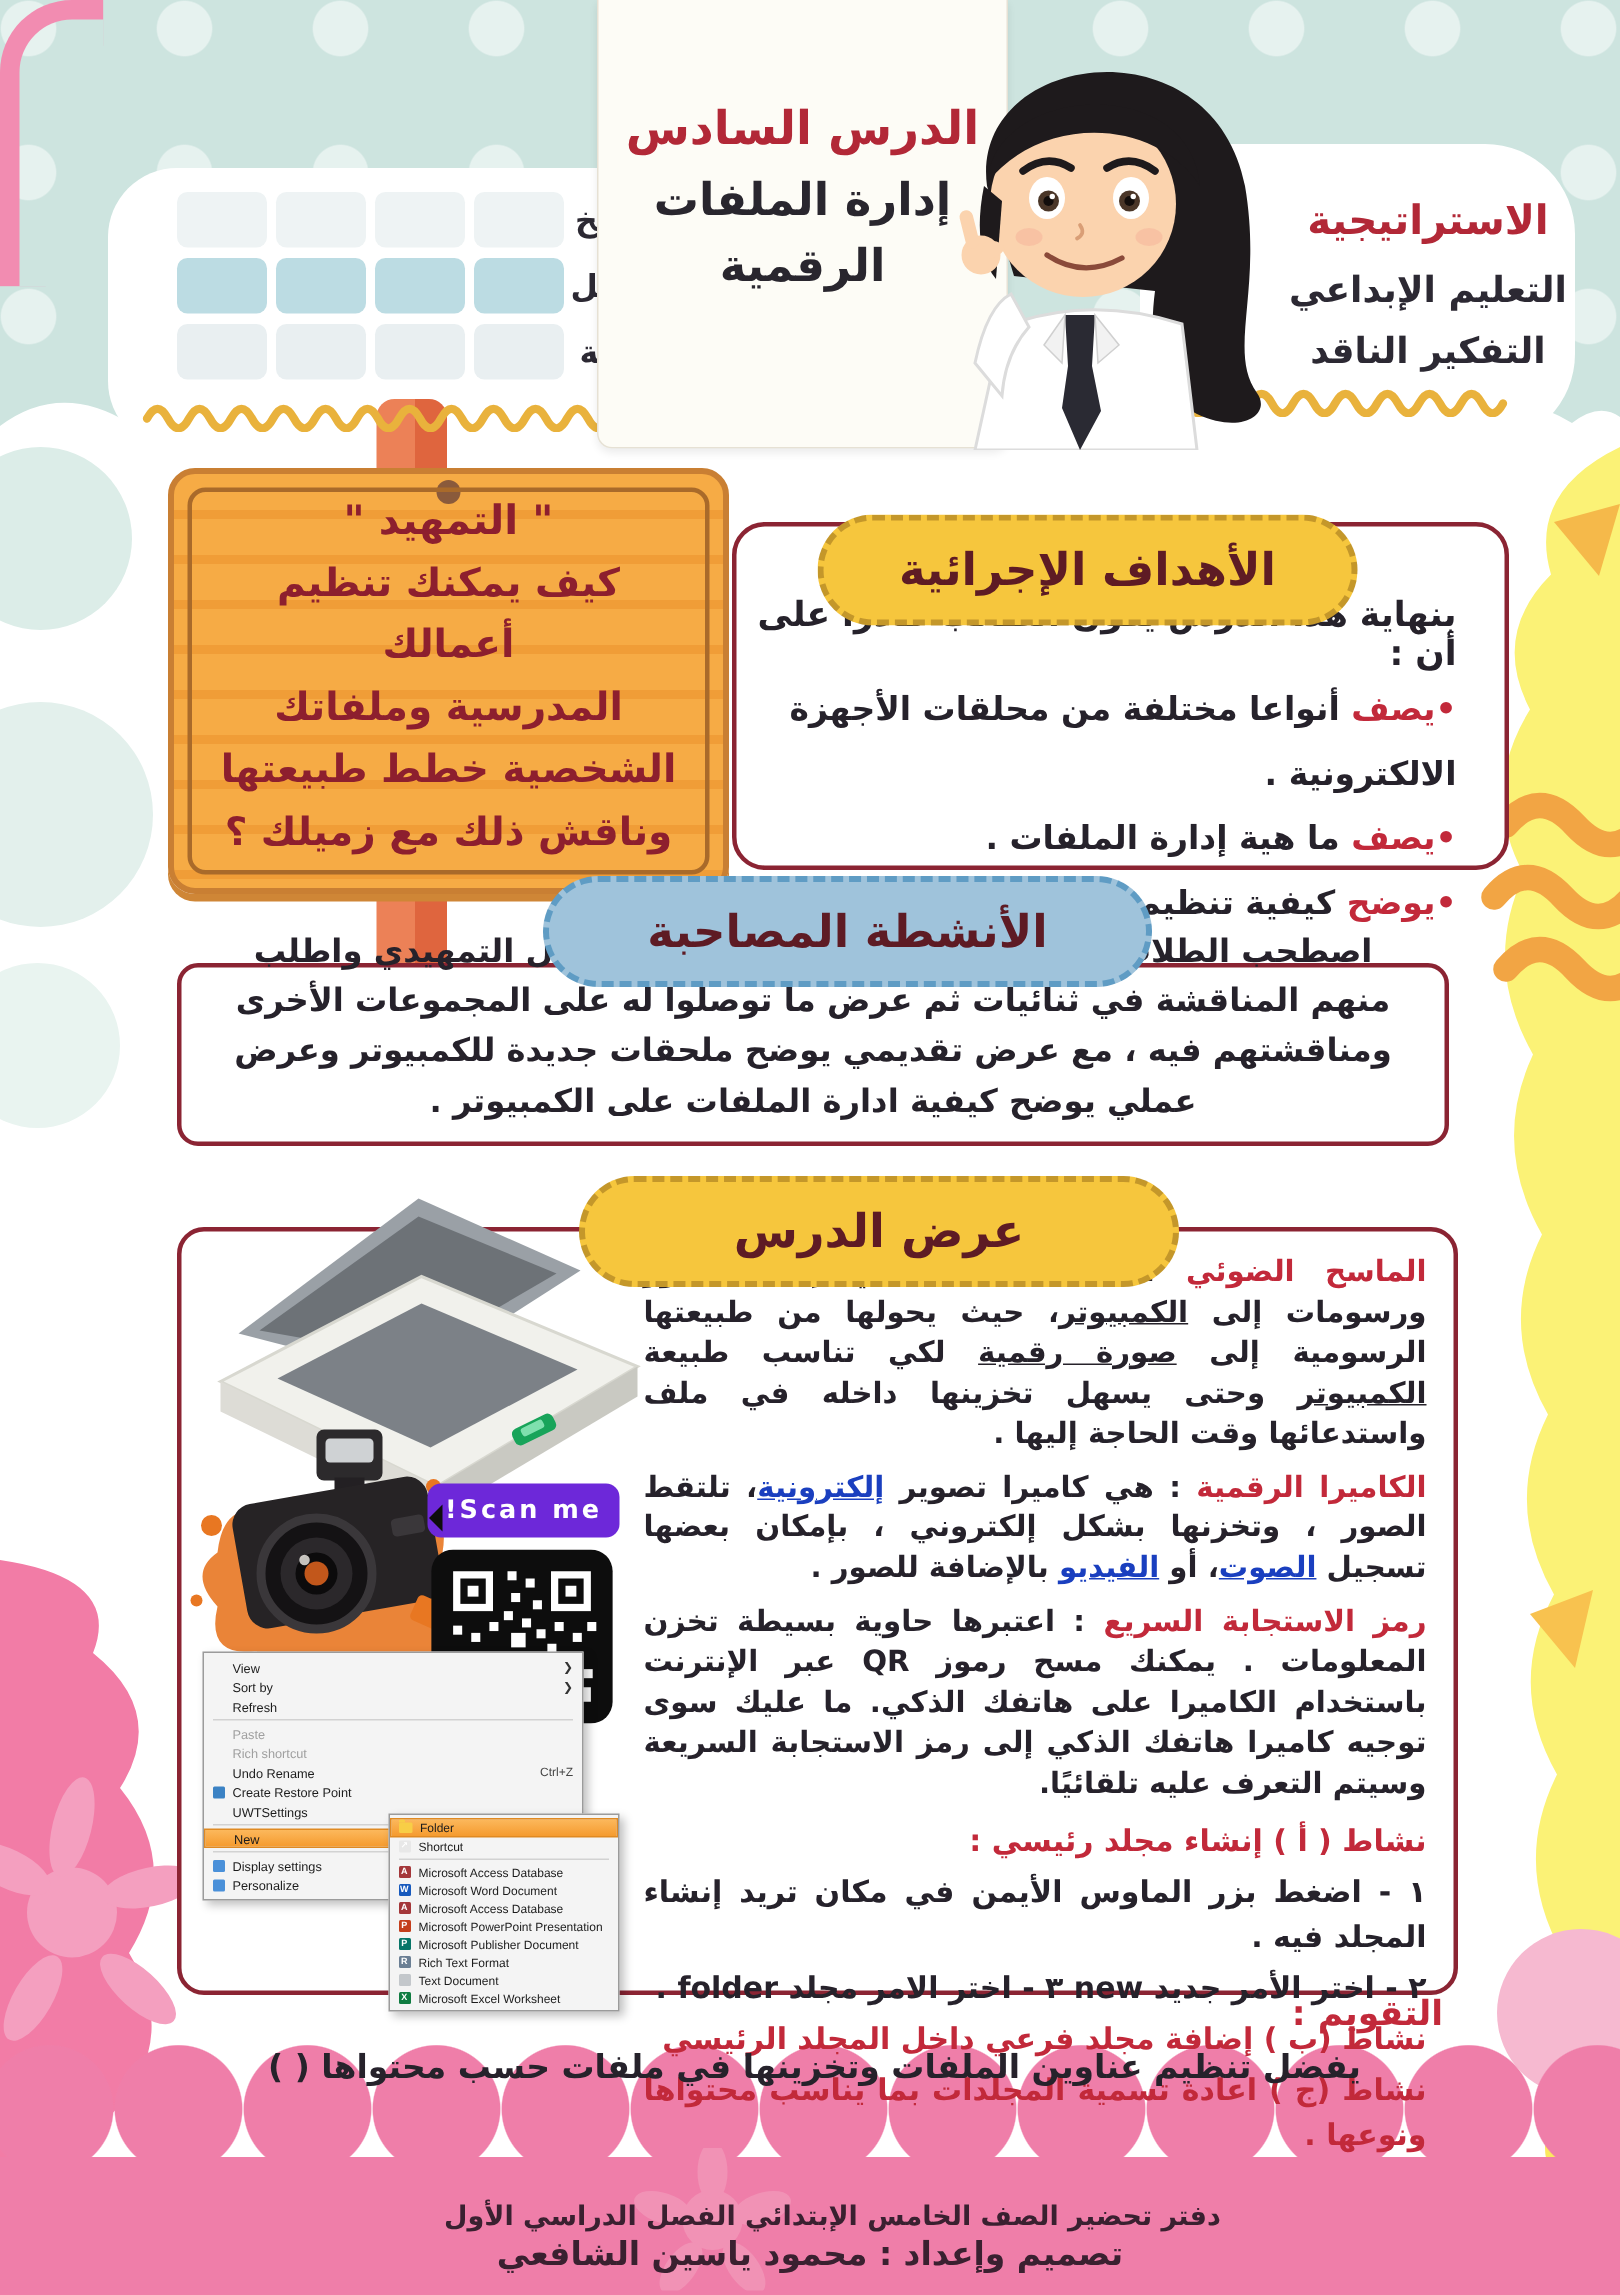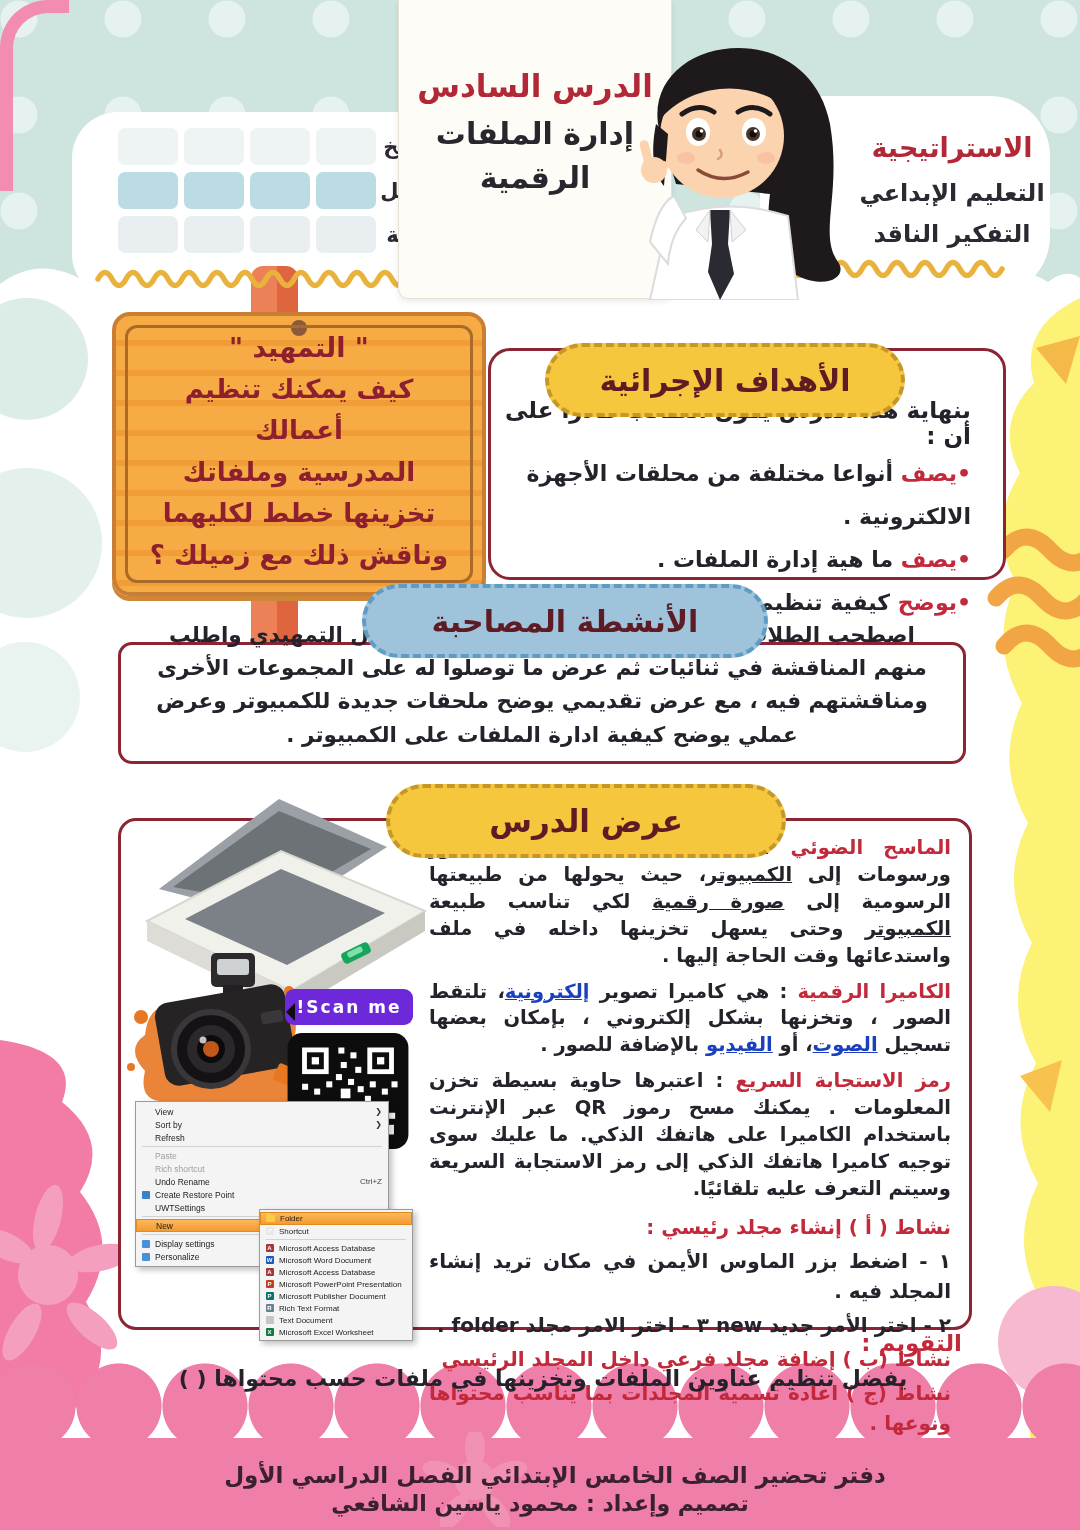--- a/index.html
+++ b/index.html
@@ -120,21 +120,21 @@
     font-size:22px;font-weight:bold;color:#26222b;z-index:3;}
 
   
   .footer{position:absolute;left:0;bottom:0;width:1080px;height:92px;background:#ef7ea9;z-index:5;}
   .scallop{position:absolute;left:-10px;bottom:86px;width:1100px;height:88px;
     background-image:radial-gradient(circle 43px at 43px 50px,#ef7ea9 98%,transparent 100%);
     background-size:86px 88px;background-repeat:repeat-x;}
   .footer-flower{position:absolute;opacity:.55;}
   .footer-text{position:absolute;left:0;bottom:14px;width:100%;text-align:center;direction:rtl;
     color:#3a2030;font-weight:bold;z-index:6;}
-  .ft1{font-size:23px;padding-left:30px;}
+  .ft1{font-size:18px;padding-left:30px;}
   .ft2{font-size:22px;margin-top:3px;}
 
   
   .deco{position:absolute;}
   .yellow-blob{right:0;top:288px;width:122px;height:1175px;z-index:0;}
   .pink-blob{left:0;top:1040px;width:142px;height:425px;z-index:0;}
   .pink-circle{right:-30px;top:1286px;width:112px;height:112px;border-radius:50%;background:#f6b9d0;z-index:0;}
   .yellow-circle{right:-22px;top:1396px;width:72px;height:72px;border-radius:50%;background:#fbe95f;z-index:0;}
   .mint-c1{left:-34px;top:298px;width:122px;height:122px;border-radius:50%;background:#dcede8;z-index:0;}
   .mint-c2{left:-48px;top:468px;width:150px;height:150px;border-radius:50%;background:#e3f0ec;z-index:0;}
@@ -257,21 +257,21 @@
   <div class="deco mint-c3"></div>
 
   <div class="post"></div>
   <div class="board">
     <div class="nail"></div>
     <div class="board-inner">
       <div class="board-title">" التمهيد "</div>
       <div>
           <div class="board-line">كيف يمكنك تنظيم أعمالك</div>
           <div class="board-line">المدرسية وملفاتك</div>
-          <div class="board-line">تخزينها خطط لكليهما</div>
+          <div class="board-line">الشخصية خطط طبيعتها</div>
           <div class="board-line">وناقش ذلك مع زميلك ؟</div>
         </div>
     </div>
   </div>
 
   <div class="pill pill-yellow pill-objectives">الأهداف الإجرائية</div>
   <div class="sec-box box-objectives">
     <div class="obj-lead">بنهاية هذا الدرس يكون الطالب قادرا على أن :</div>
     <div>
         <div class="obj-item"><span class="obj-bullet">•</span><span class="obj-verb">يصف</span><span> أنواعا مختلفة من محلقات الأجهزة الالكترونية .</span></div>

